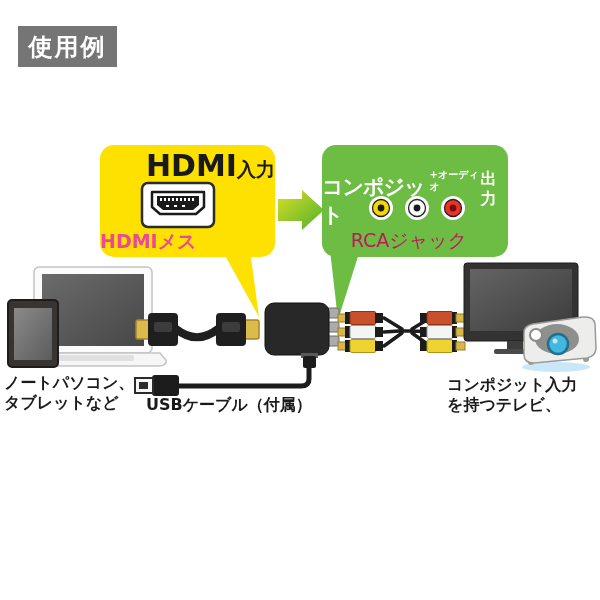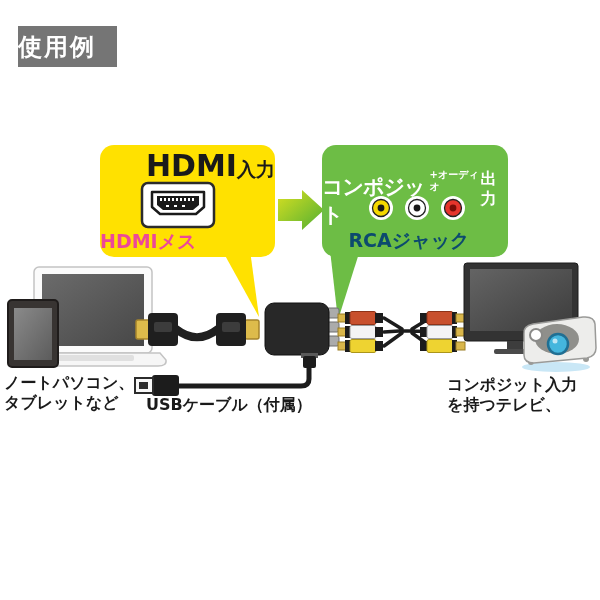--- a/index.html
+++ b/index.html
@@ -3,38 +3,38 @@
 <meta charset="utf-8">
 <style>
   html,body{margin:0;padding:0;background:#fff;}
   .stage{
     position:relative;width:600px;height:600px;background:#ffffff;overflow:hidden;
     font-family:"DejaVu Sans","Liberation Sans",sans-serif;color:#1a1a1a;
   }
   .abs{position:absolute;}
   .usage-badge{
     left:18px;top:26px;width:99px;height:41px;background:#757575;color:#ffffff;
-    display:flex;align-items:center;justify-content:flex-start;
+    display:flex;align-items:center;justify-content:center;
     font-size:24px;font-weight:bold;letter-spacing:2px;font-family:Liberation Serif, serif;
   }
   svg.diagram{left:0;top:0;width:600px;height:600px;display:block;}
   
   .hdmi-title{left:100px;top:150px;width:175px;text-align:right;
     font-weight:bold;font-size:30px;line-height:32px;color:#1a1a1a;}
   .hdmi-title .suffix{font-size:19px;}
   .hdmi-port-label{left:100px;top:229px;width:175px;text-align:left;
     font-weight:bold;font-size:19px;color:#ec4899;}
   .comp-title{left:322px;top:149px;width:186px;display:flex;
     justify-content:center;align-items:center;color:#ffffff;font-weight:bold;}
   .comp-title .main{font-size:21px;letter-spacing:-1px;margin-top:24px;}
   .comp-title .stack{display:flex;align-items:flex-start;margin-left:2px;}
   .comp-title .super{font-size:10px;line-height:12px;}
   .comp-title .sub{font-size:16px;line-height:20px;}
   .rca-label{left:322px;top:228px;width:174px;text-align:center;
-    color:#0c4a6e;font-weight:bold;font-size:19px;}
+    color:#be185d;font-weight:normal;font-size:19px;}
   .caption{font-weight:600;font-size:16px;line-height:1.28;text-align:left;color:#1a1a1a;}
   .caption-left{left:4px;top:373px;width:162px;}
   .caption-usb{left:146px;top:395px;width:172px;font-size:16px;}
   .caption-right{left:447px;top:375px;width:153px;}
 </style>
 </head>
 <body>
 
 <div class="stage">
 

